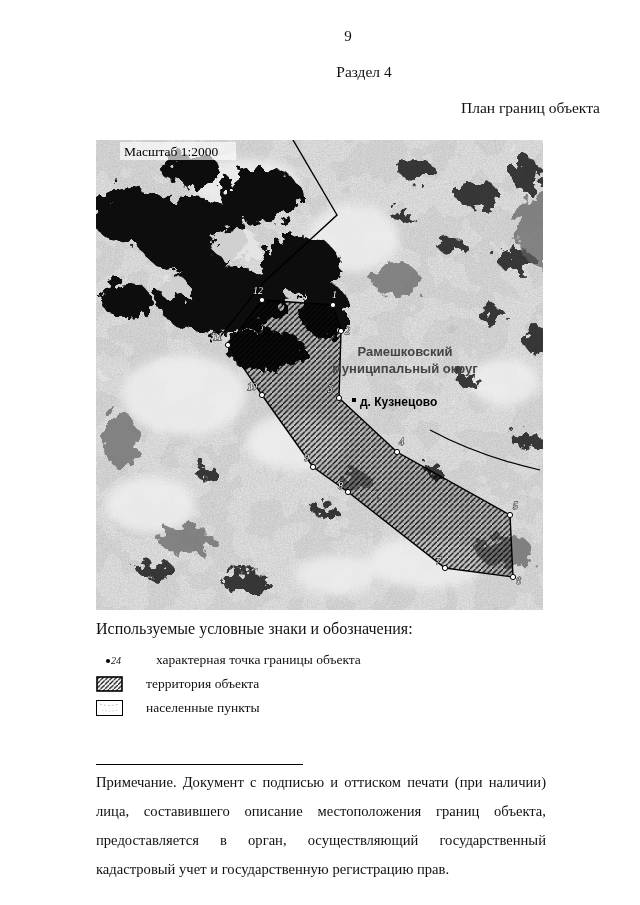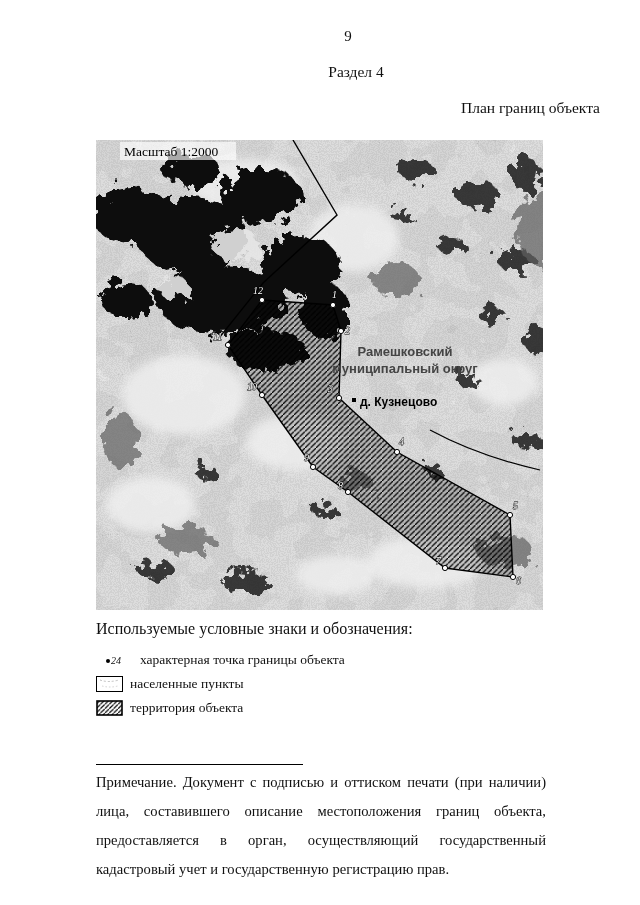--- a/index.html
+++ b/index.html
@@ -1,31 +1,31 @@
 <!DOCTYPE html>
 <html><head>
 <meta charset="utf-8">
 <style>
   html,body{margin:0;padding:0;background:#ffffff;}
   body{width:640px;height:905px;position:relative;overflow:hidden;
        font-family:"Liberation Serif",serif;color:#111;}
   .headings{position:absolute;left:96px;top:0;width:504px;text-align:center;}
   .pagenum{position:absolute;top:28px;left:0;width:100%;font-size:15px;}
-  .section{position:absolute;top:63px;left:8px;width:100%;font-size:15.5px;}
+  .section{position:absolute;top:63px;left:16px;width:100%;font-size:15.5px;}
   .doctitle{position:absolute;top:99px;left:0;width:100%;font-size:15.5px;text-align:right;}
   .mapwrap{position:absolute;left:96px;top:140px;width:447px;height:470px;}
   .mapwrap svg{display:block;}
   .region-lbl{font-family:"Liberation Sans",sans-serif;font-size:13px;font-weight:600;fill:#444;}
   .settl-lbl{font-family:"Liberation Sans",sans-serif;font-size:12px;font-weight:bold;fill:#000;}
   .scale-lbl{font-family:"Liberation Serif",serif;font-size:13.5px;fill:#000;}
   .pt-lbl{font-family:"Liberation Serif",serif;font-style:italic;font-size:10px;
           fill:#fff;stroke:#000;stroke-width:0.85px;paint-order:stroke;}
   .legend{position:absolute;left:96px;top:620px;width:470px;}
   .legend-title{font-size:16px;margin:0 0 14px 0;}
-  .legend-row{display:flex;align-items:center;margin-bottom:8px;}
+  .legend-row{display:flex;align-items:center;margin-bottom:8px;gap:16px;}
   .legend-sym{width:34px;flex:0 0 34px;display:flex;align-items:center;}
   .legend-label{font-size:13.5px;}
   .pt-sym{margin-left:10px;display:flex;align-items:flex-start;}
   .pt-sym .dot{width:4px;height:4px;border-radius:50%;background:#000;margin-top:4px;}
   .pt-sym .num{font-style:italic;font-size:10px;margin-left:1px;}
   .note{position:absolute;left:96px;top:764px;width:450px;}
   .note-rule{width:207px;height:0;border-top:1.6px solid #000;margin-bottom:3px;}
   .note-text{font-size:14.6px;line-height:29px;text-align:justify;margin:0;}
 </style>
 </head>
@@ -178,39 +178,39 @@
     <span class="legend-sym pt-sym">
       <span class="dot"></span>
       <span class="num">24</span>
     </span>
     <span class="legend-label">характерная точка границы объекта</span>
   </div>
 
   <div class="legend-row">
     <span class="legend-sym">
       <svg width="27" height="16" viewBox="0 0 27 16">
-        <rect x="0.5" y="0.5" width="26" height="15" fill="#ffffff" stroke="#000" stroke-width="1"></rect>
-        <path d="M4,4 Q12,7 23,4" fill="none" stroke="#bdbdbd" stroke-width="1" stroke-dasharray="2 2"></path>
-        <path d="M6,10 Q14,12 22,10" fill="none" stroke="#d2d2d2" stroke-width="1" stroke-dasharray="1.5 2"></path>
-      </svg>
-    </span>
-    <span class="legend-label">населенные пункты</span>
-  </div>
-
-  <div class="legend-row">
-    <span class="legend-sym">
-      <svg width="27" height="16" viewBox="0 0 27 16">
         <defs>
           <pattern id="lhatch" width="4.4" height="4.4" patternUnits="userSpaceOnUse">
             <path d="M-1.2,5.6 L5.6,-1.2" stroke="#000" stroke-width="1.1"></path>
           </pattern>
         </defs>
         <rect x="1" y="1" width="25" height="14" fill="url(#lhatch)" stroke="#000" stroke-width="1.6"></rect>
       </svg>
     </span>
     <span class="legend-label">территория объекта</span>
   </div>
+
+  <div class="legend-row">
+    <span class="legend-sym">
+      <svg width="27" height="16" viewBox="0 0 27 16">
+        <rect x="0.5" y="0.5" width="26" height="15" fill="#ffffff" stroke="#000" stroke-width="1"></rect>
+        <path d="M4,4 Q12,7 23,4" fill="none" stroke="#bdbdbd" stroke-width="1" stroke-dasharray="2 2"></path>
+        <path d="M6,10 Q14,12 22,10" fill="none" stroke="#d2d2d2" stroke-width="1" stroke-dasharray="1.5 2"></path>
+      </svg>
+    </span>
+    <span class="legend-label">населенные пункты</span>
+  </div>
 </div>
 
 <div class="note">
   <div class="note-rule"></div>
   <p class="note-text">Примечание. Документ с подписью и оттиском печати (при наличии) лица, составившего описание местоположения границ объекта, предоставляется в орган, осуществляющий государственный кадастровый учет и государственную регистрацию прав.</p>
 </div>
 
 </body></html>

